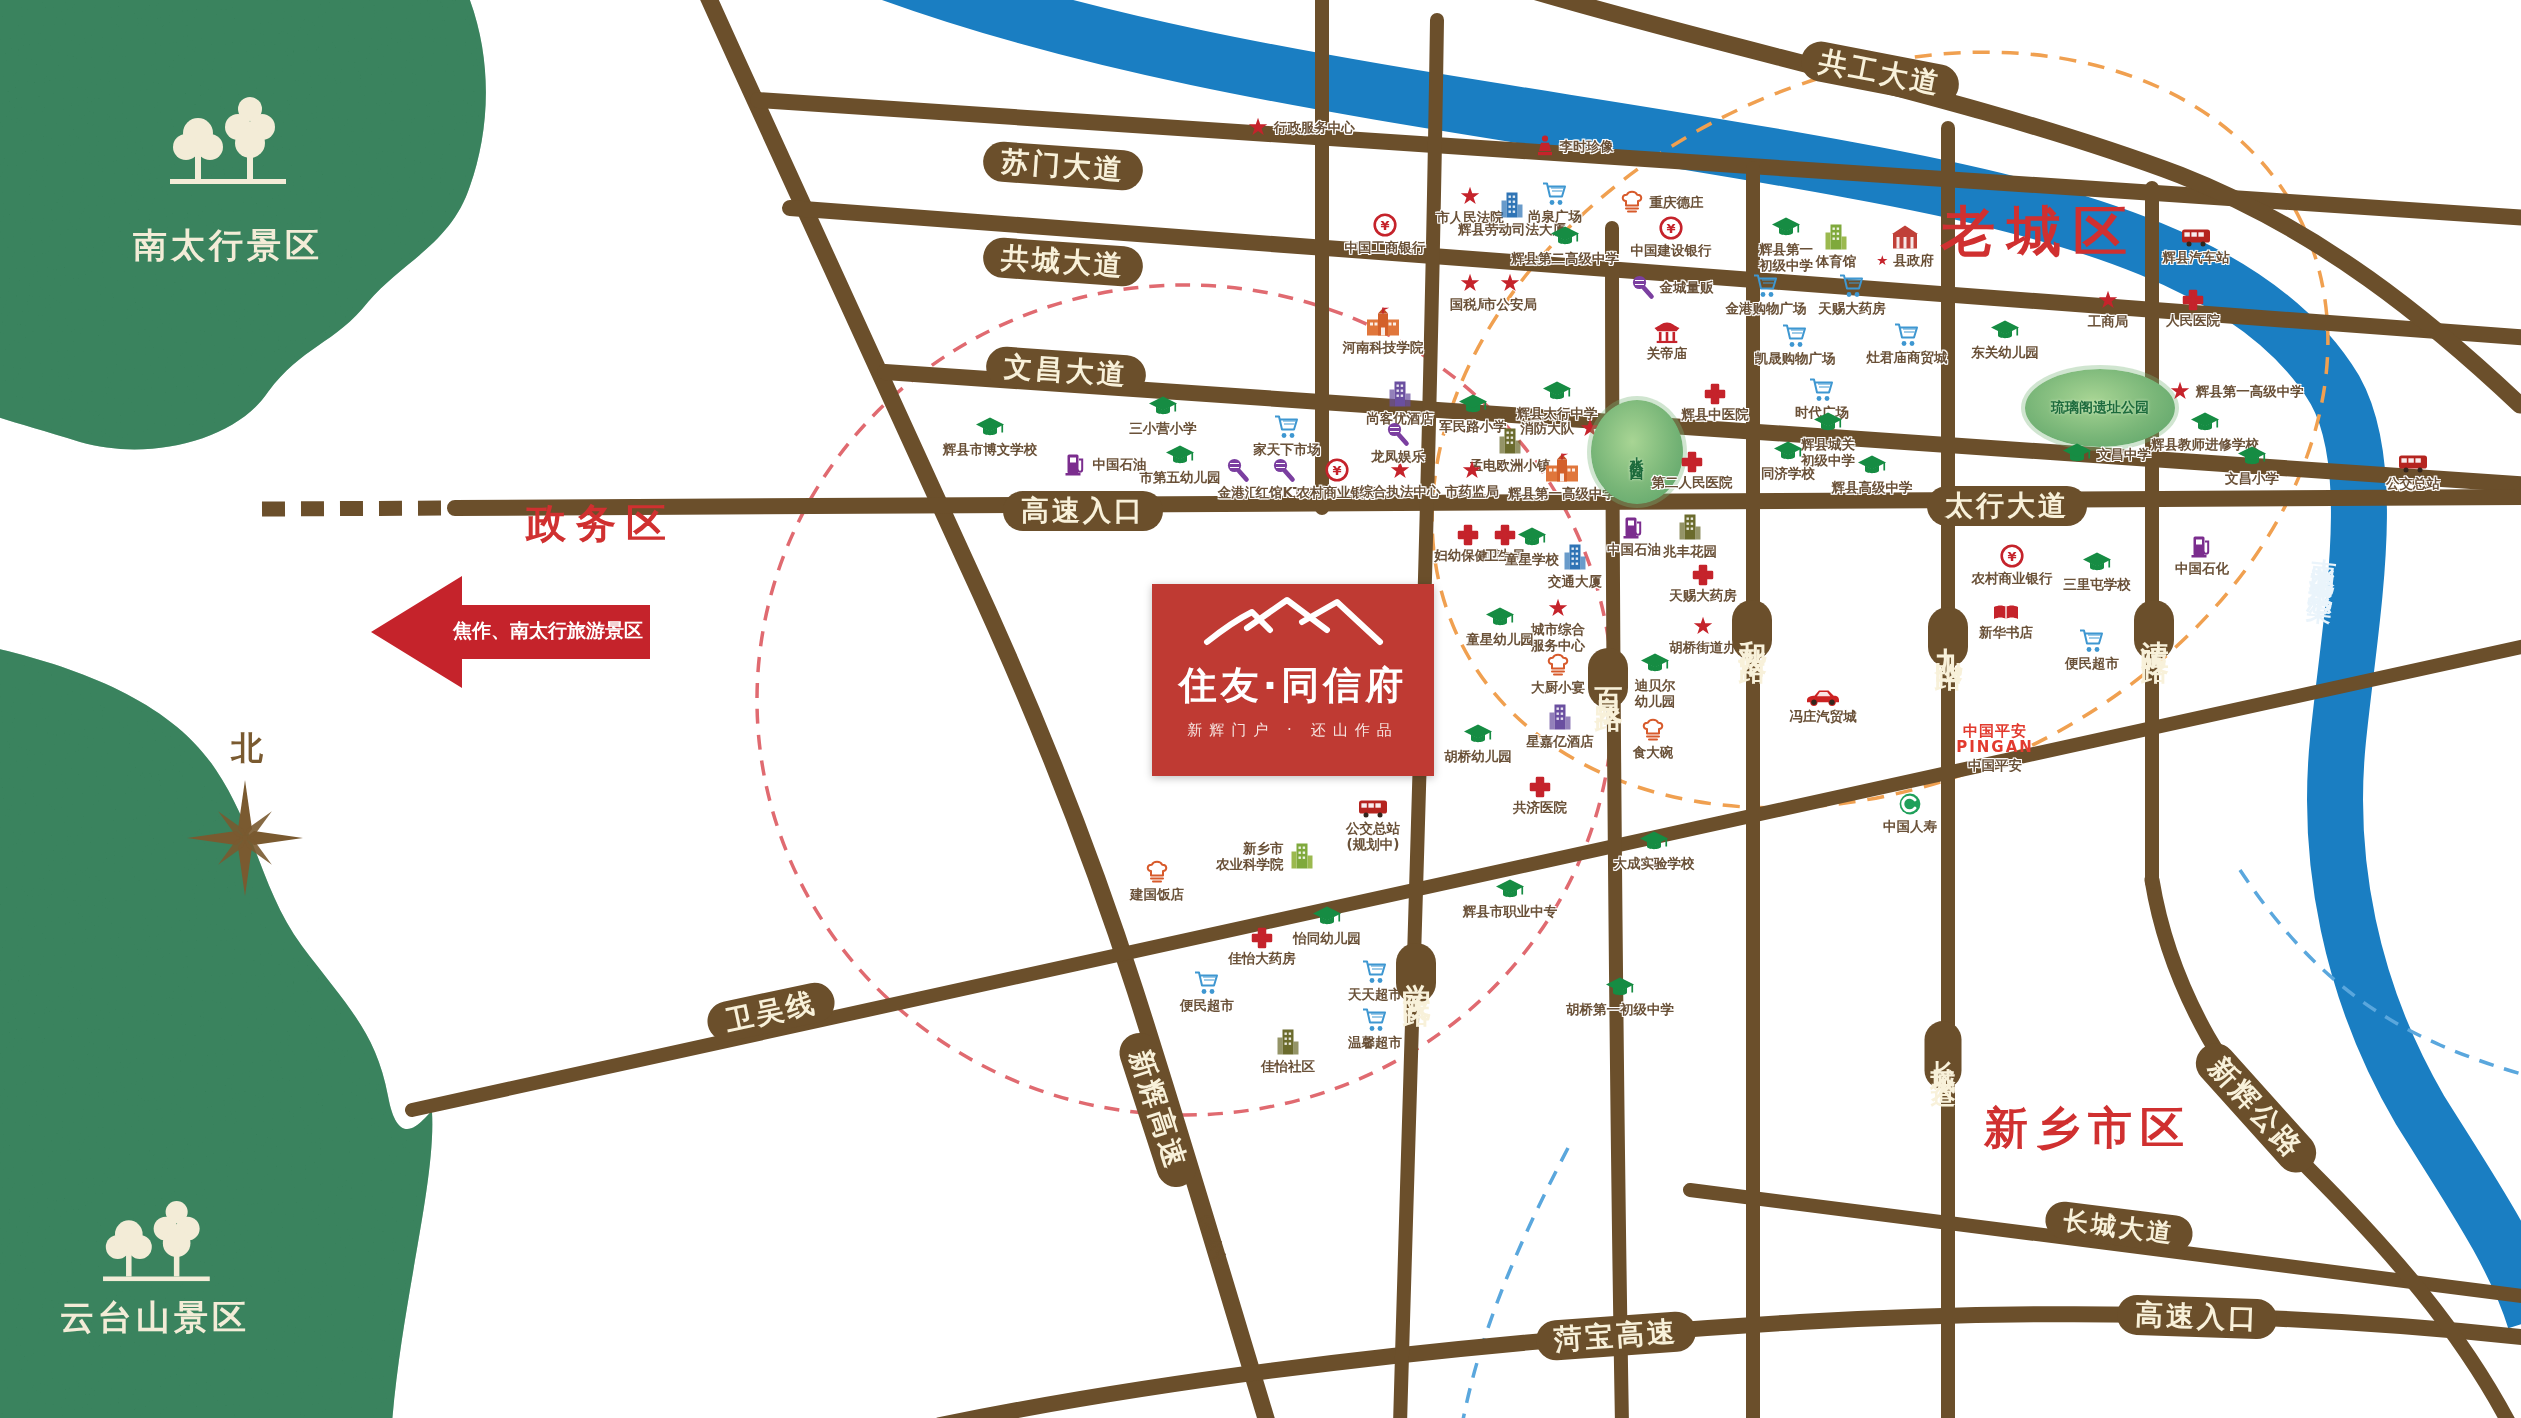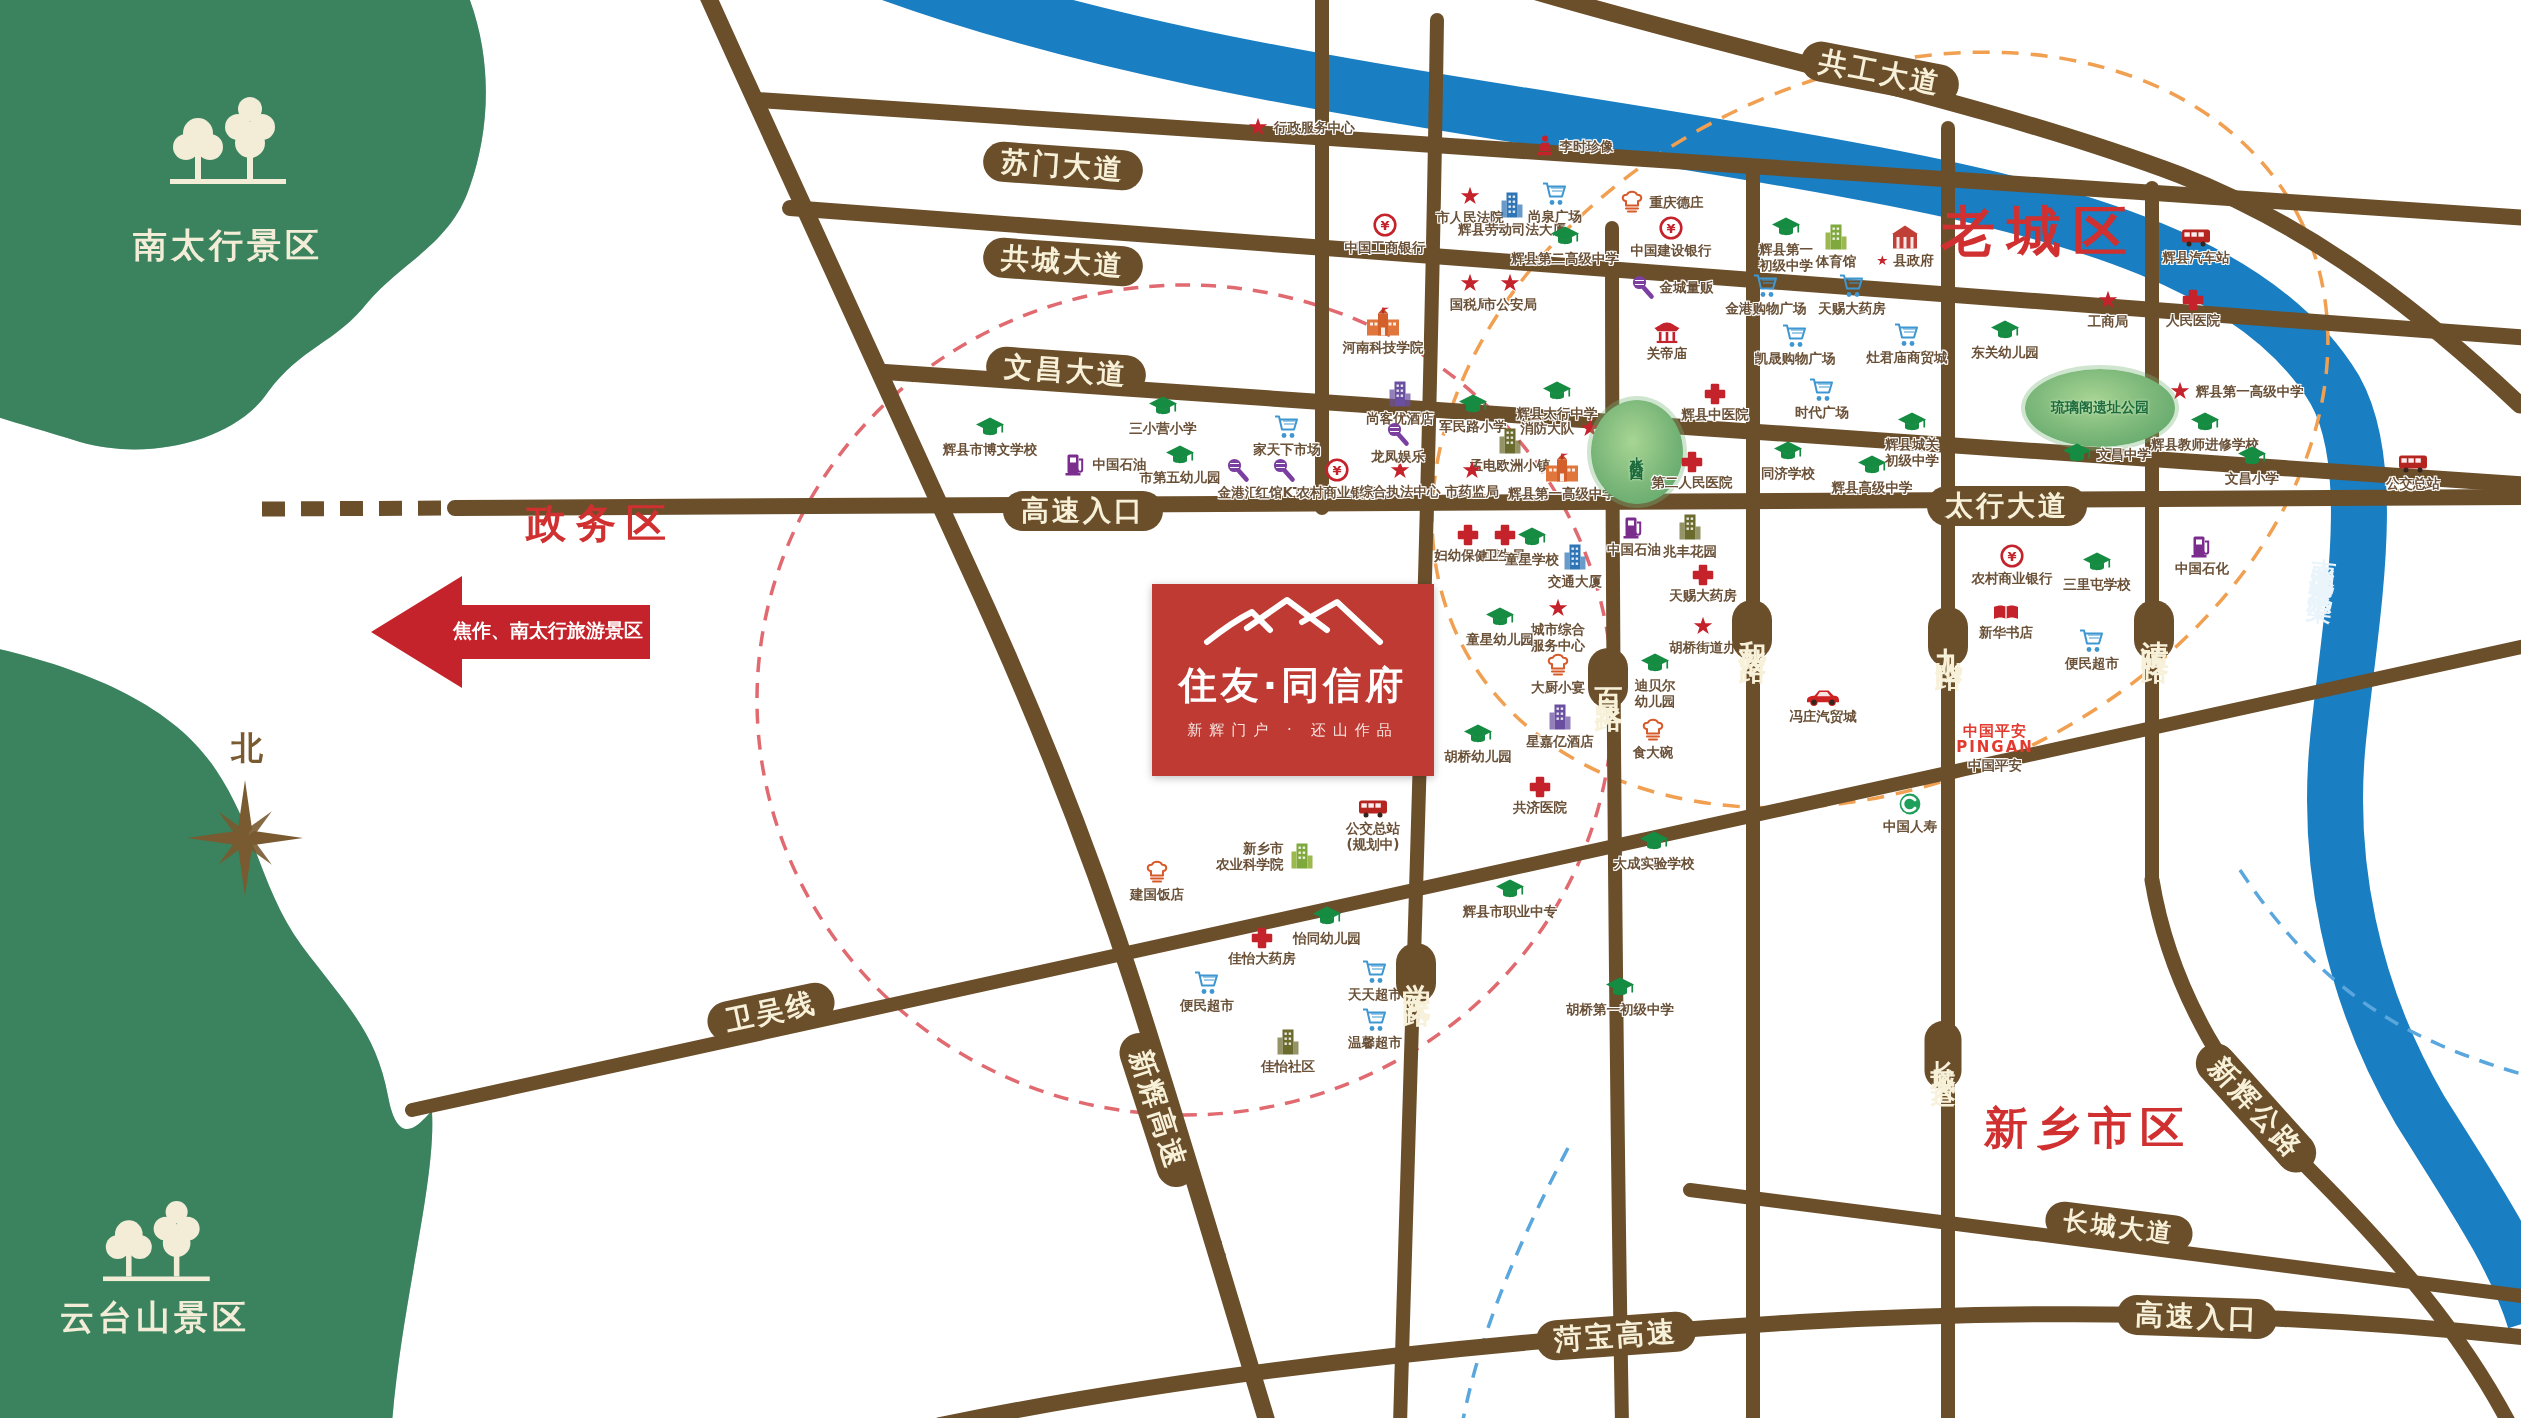--- a/index.html
+++ b/index.html
@@ -442,21 +442,21 @@
           <line x1="9" y1="6.5" x2="21.5" y2="6.5" stroke="#3E97D1" stroke-width="1.2"></line>
           <line x1="10" y1="9.5" x2="20.5" y2="9.5" stroke="#3E97D1" stroke-width="1.2"></line>
           <circle cx="10" cy="21" r="2.4" fill="#3E97D1"></circle>
           <circle cx="18" cy="21" r="2.4" fill="#3E97D1"></circle>
         </svg>
       </span>
       <div class="plabel pb">
         <div>时代广场</div>
       </div>
     </div>
-    <div class="poi" style="left: 1912px; top: 423px; justify-content: flex-end;">
+    <div class="poi" style="left: 1828px; top: 423px; justify-content: flex-end;">
       <span class="picon">
         <svg width="30" height="23" viewBox="0 0 30 23">
           <path d="M15 1 29 8 15 15 1 8Z" fill="#168C43"></path>
           <path d="M8 11v5c0 3.5 14 3.5 14 0v-5l-7 3.5z" fill="#168C43"></path>
           <rect x="26.4" y="8" width="1.7" height="8" fill="#168C43"></rect>
         </svg>
       </span>
       <div class="plabel pb">
         <div>辉县城关</div>
         <div>初级中学</div>

